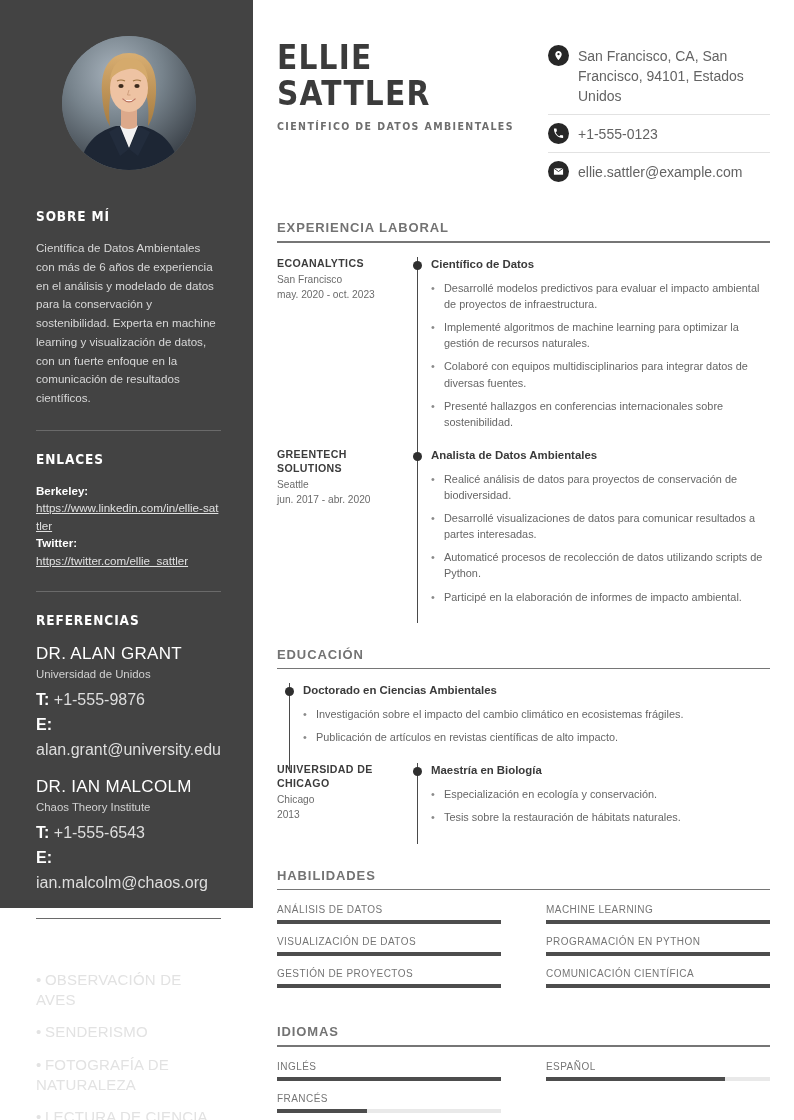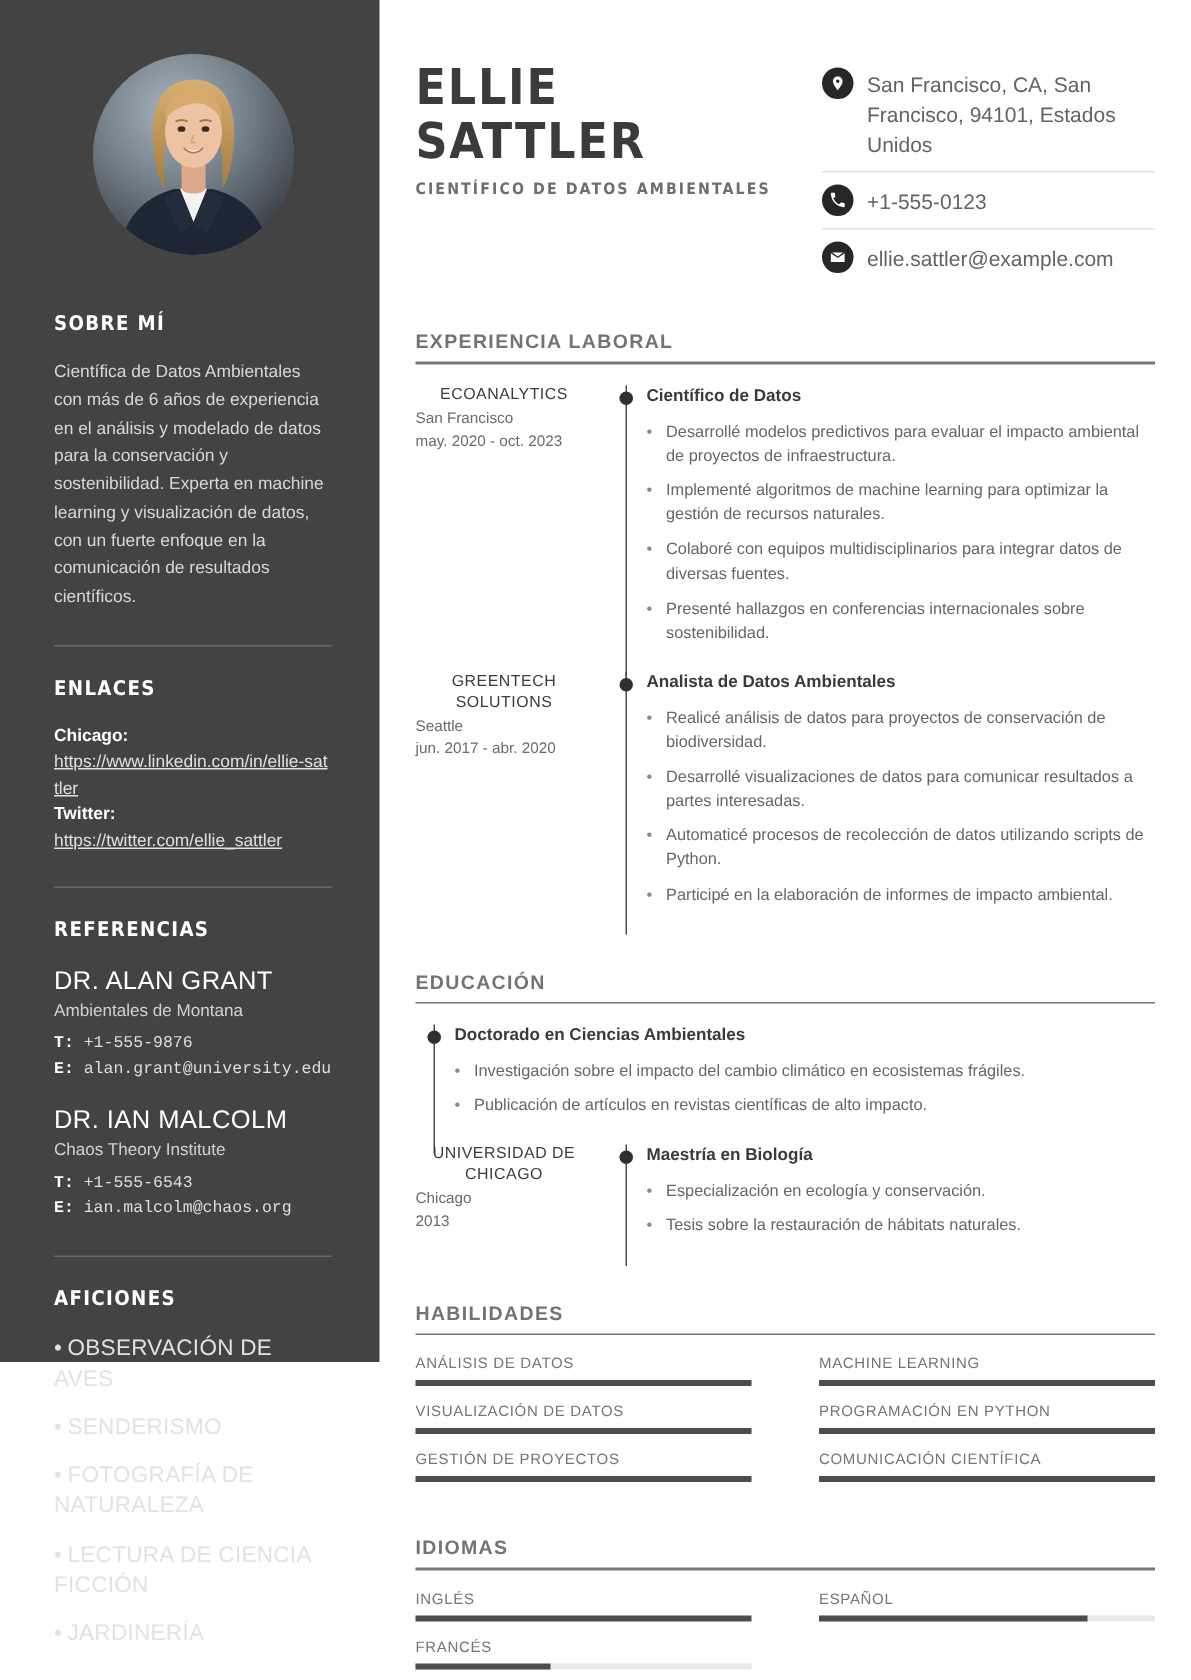--- a/index.html
+++ b/index.html
@@ -39,21 +39,21 @@
   .link-url {
     font-size: 11.6px; color: #e0e0e0; line-height: 1.5;
     text-decoration: underline; word-break: break-all; display: block;
     margin-bottom: 12px;
   }
   .link-url:last-child { margin-bottom: 0; text-decoration: underline; }
 
   .ref { margin-bottom: 14px; }
   .ref-name { font-size: 17px; color: #ffffff; letter-spacing: .3px; line-height: 1.35; }
   .ref-org { font-size: 11.4px; color: #d2d2d2; line-height: 1.5; margin-bottom: 5px; }
-  .ref-line { font-size: 11px; color: #dedede; line-height: 1.55; font-family: Liberation Mono, monospace; }
+  .ref-line { font-size: 16px; color: #dedede; line-height: 1.55; }
   .ref-line b { color: #ffffff; }
 
   .hobby { font-size: 15px; color: #e2e2e2; line-height: 1.35; margin-bottom: 12px; letter-spacing: .2px; }
   .hobby .dot { display: inline-block; width: 9px; }
 
   
   .main { flex: 1; padding: 40px 24px 0 24px; position: relative; }
 
   .header { display: flex; justify-content: space-between; align-items: flex-start; }
   .name {
@@ -82,21 +82,21 @@
   .sec { margin-top: 24px; }
   .sec-title {
     font-family: Liberation Sans, sans-serif;
     font-size: 13px; font-weight: bold; letter-spacing: .9px;
     color: #737373; text-transform: uppercase; margin-bottom: 6px;
   }
   .sec-rule { height: 1.6px; background: #767676; margin-bottom: 14px; }
 
   .entry { display: flex; position: relative; }
   .entry-left { width: 128px; min-width: 128px; padding-right: 10px; }
-  .org { font-size: 10.6px; font-weight: normal; color: #3c3c3c; letter-spacing: .35px; line-height: 1.32; text-transform: uppercase; text-align: center; }
+  .org { font-size: 10.6px; font-weight: bold; color: #3c3c3c; letter-spacing: .35px; line-height: 1.32; text-transform: uppercase; }
   .loc { font-size: 10.2px; color: #6b6b6b; line-height: 1.45; margin-top: 2px; }
   .dates { font-size: 10.2px; color: #6b6b6b; line-height: 1.45; }
 
   .tl { width: 26px; min-width: 26px; position: relative; }
   .tl-line { position: absolute; left: 12px; top: 0; bottom: -6px; width: 1.2px; background: #4a4a4a; }
   .tl-dot { position: absolute; left: 8px; top: 4px; width: 9px; height: 9px; border-radius: 50%; background: #2f2f2f; }
   .entry:last-child .tl-line { bottom: auto; height: 100%; }
 
   .entry-right { flex: 1; padding-bottom: 18px; }
   .job-title { font-size: 11.4px; font-weight: bold; color: #3a3a3a; line-height: 1.3; margin-bottom: 8px; }
@@ -169,35 +169,35 @@
 
     <section>
       <div class="side-h">SOBRE MÍ</div>
       <div class="side-body">Científica de Datos Ambientales con más de 6 años de experiencia en el análisis y modelado de datos para la conservación y sostenibilidad. Experta en machine learning y visualización de datos, con un fuerte enfoque en la comunicación de resultados científicos.</div>
     </section>
     <div class="side-rule"></div>
 
     <section>
       <div class="side-h">ENLACES</div>
       <div>
-        <div class="link-label">Chicago:</div>
+        <div class="link-label">Berkeley:</div>
         <a class="link-url" href="#">https://www.linkedin.com/in/ellie-sattler</a>
       </div>
       <div>
         <div class="link-label">Twitter:</div>
         <a class="link-url" href="#">https://twitter.com/ellie_sattler</a>
       </div>
     </section>
     <div class="side-rule"></div>
 
     <section>
       <div class="side-h">REFERENCIAS</div>
       <div class="ref">
         <div class="ref-name">DR. ALAN GRANT</div>
-        <div class="ref-org">Ambientales de Montana</div>
+        <div class="ref-org">Universidad de Unidos</div>
         <div class="ref-line"><b>T:</b> <span>+1-555-9876</span></div>
         <div class="ref-line"><b>E:</b> <span>alan.grant@university.edu</span></div>
       </div>
       <div class="ref">
         <div class="ref-name">DR. IAN MALCOLM</div>
         <div class="ref-org">Chaos Theory Institute</div>
         <div class="ref-line"><b>T:</b> <span>+1-555-6543</span></div>
         <div class="ref-line"><b>E:</b> <span>ian.malcolm@chaos.org</span></div>
       </div>
     </section>

